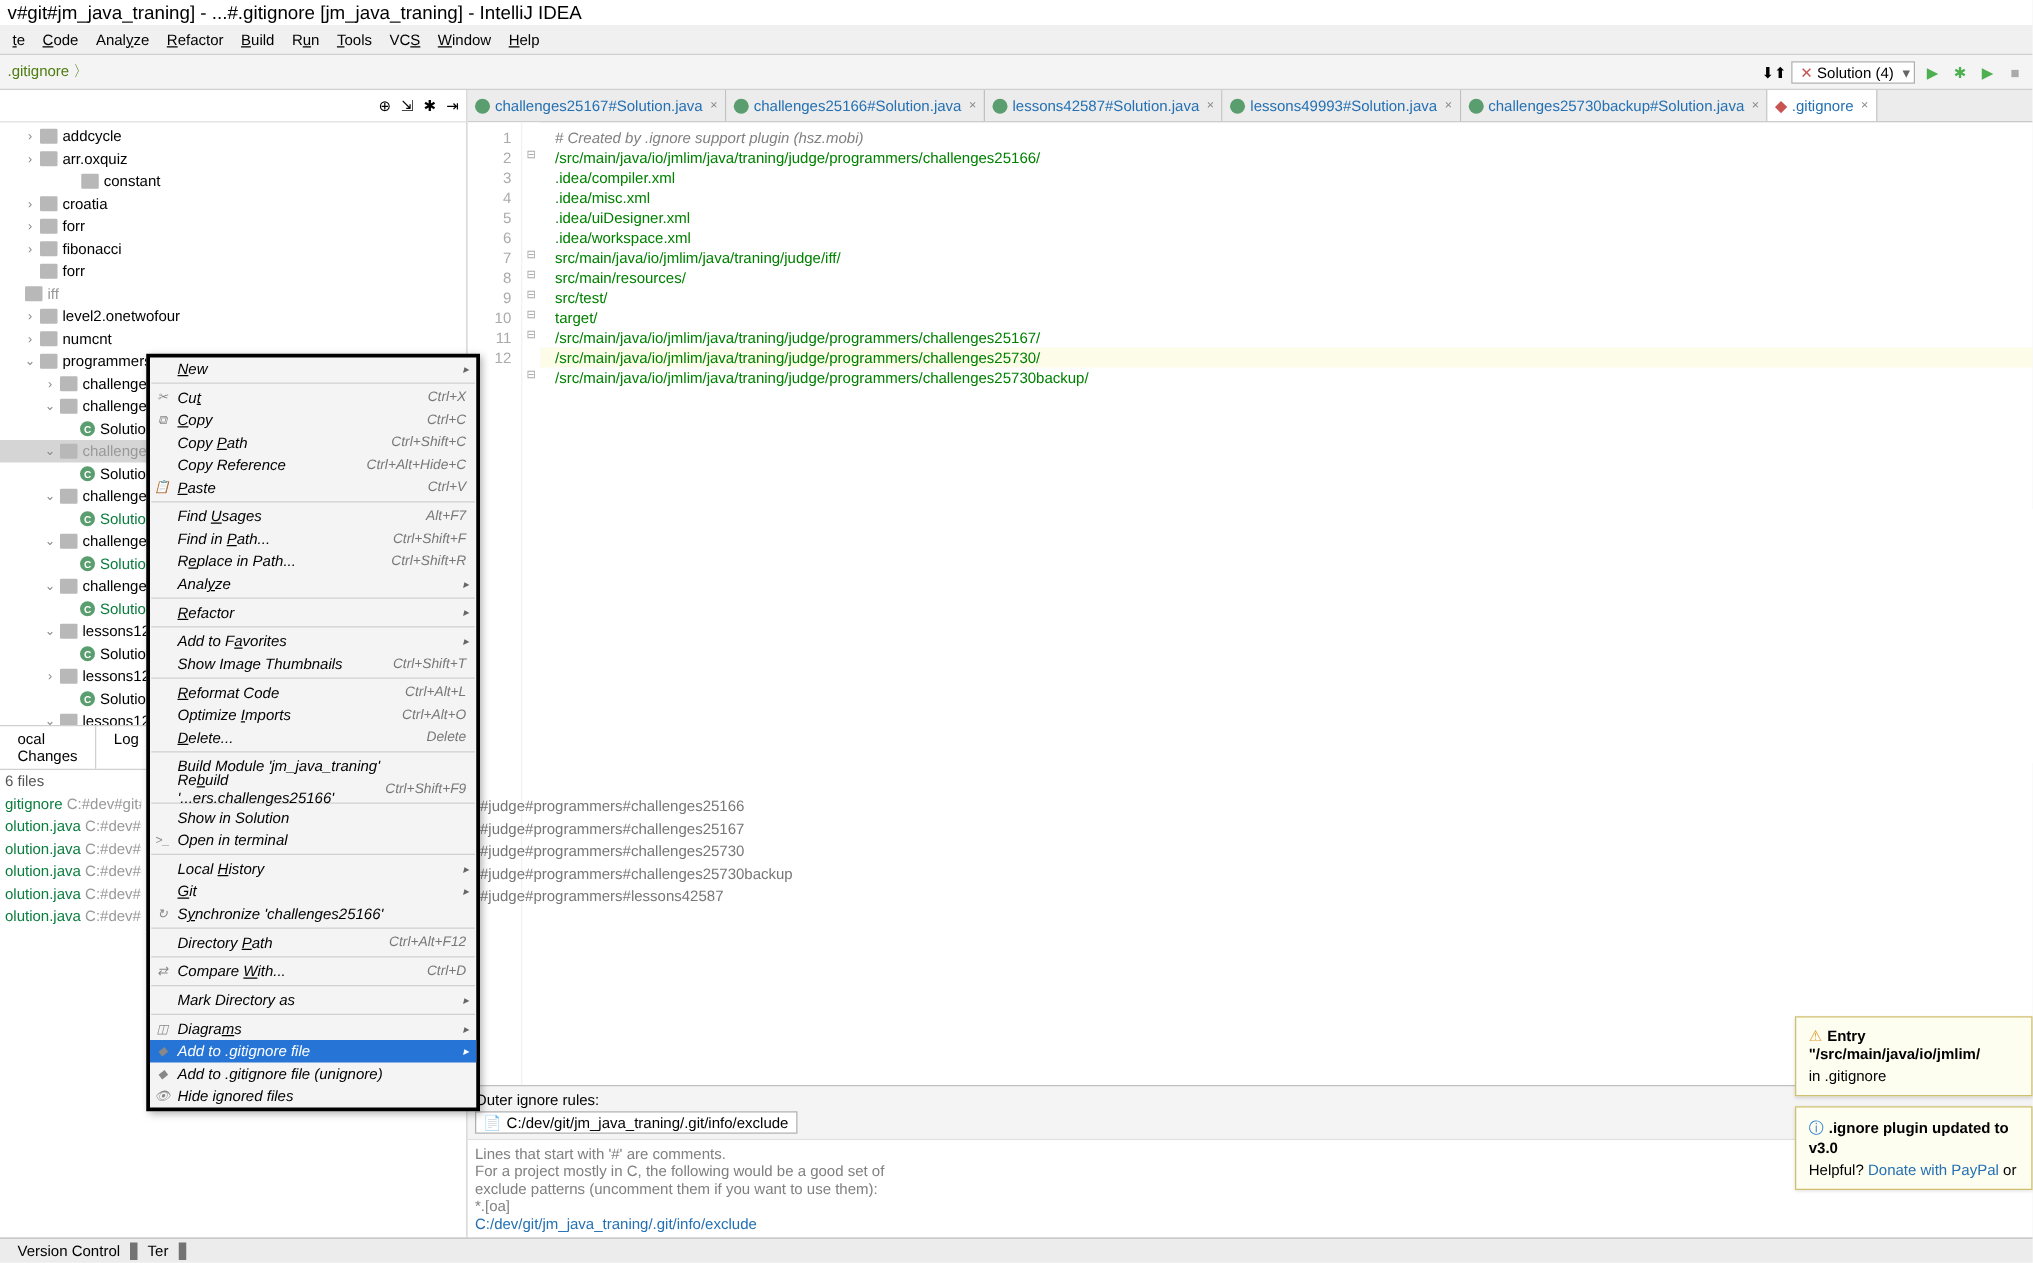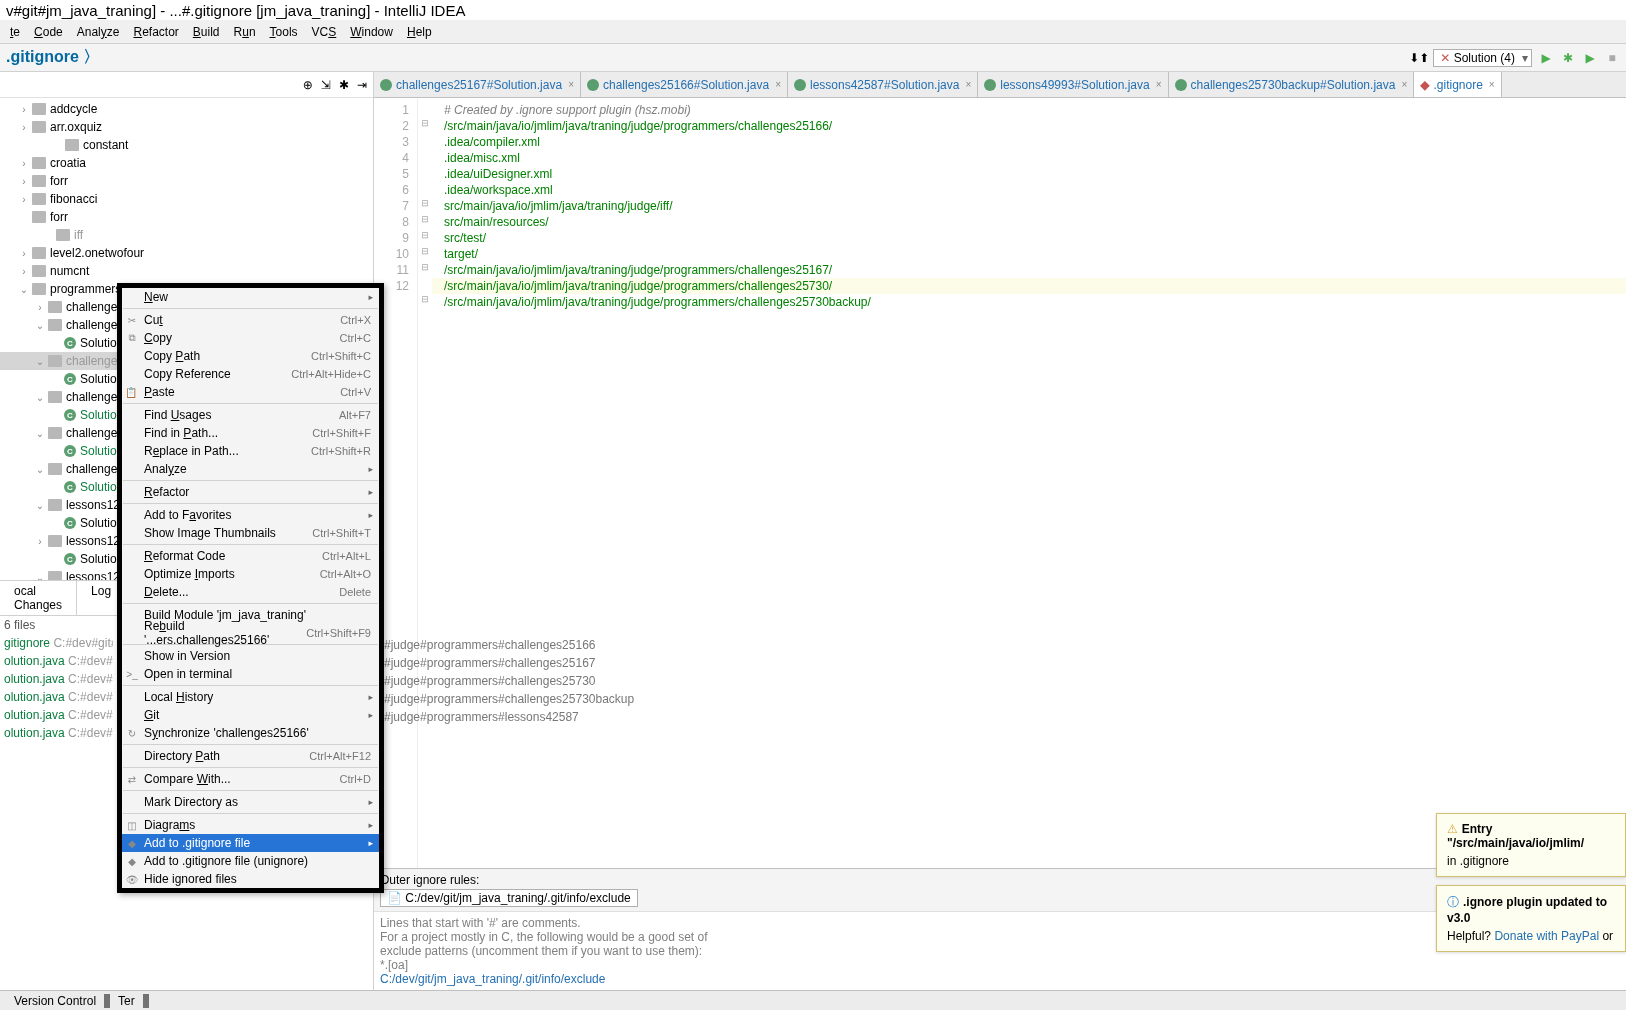--- a/index.html
+++ b/index.html
@@ -2,21 +2,21 @@
 <html><head>
 <meta charset="utf-8">
 <style>
 * { margin: 0; padding: 0; box-sizing: border-box; font-family: "Segoe UI", Tahoma, sans-serif; font-size: 12px; }
 body { background: #f0f0f0; color: #000; overflow: hidden; width: 1626px; height: 1010px; }
 .titlebar { height: 20px; padding: 2px 6px; background: #fff; color: #000; font-size: 15px; }
 .menubar { height: 24px; background: #f0f0f0; display: flex; align-items: center; padding: 0 4px; gap: 2px; border-bottom: 1px solid #d0d0d0; }
 .menubar span { padding: 2px 6px; cursor: pointer; }
 .menubar span u { text-decoration: underline; }
 .breadcrumb-bar { height: 28px; background: #f4f4f4; display: flex; align-items: center; justify-content: space-between; padding: 0 6px; border-bottom: 1px solid #d0d0d0; }
-.breadcrumb { color: #0369a1; font-size: 16px; font-weight: bold; }
+.breadcrumb { color: #4d7c0f; font-size: 12px; }
 .toolbar-right { display: flex; align-items: center; gap: 6px; }
 .toolbar-right .dropdown { border: 1px solid #b0b0b0; padding: 1px 16px 1px 6px; background: #fff; position: relative; }
 .icon-btn { width: 16px; height: 16px; display: inline-flex; align-items: center; justify-content: center; }
 .main-container { display: flex; height: calc(100% - 92px); }
 .sidebar { width: 374px; background: #fff; display: flex; flex-direction: column; border-right: 1px solid #d0d0d0; position: relative; }
 .sidebar-toolbar { height: 26px; display: flex; justify-content: flex-end; align-items: center; gap: 8px; padding: 0 6px; border-bottom: 1px solid #e0e0e0; }
 .tree { flex: 1; overflow: hidden; padding-top: 2px; }
 .tree-item { display: flex; align-items: center; height: 18px; padding-left: 6px; white-space: nowrap; }
 .tree-item.selected { background: #d5d5d5; }
 .arrow { width: 16px; color: #888; font-size: 10px; text-align: center; }
@@ -47,21 +47,21 @@
 .outer-panel { border-top: 1px solid #c0c0c0; background: #f4f4f4; padding: 4px 6px; }
 .outer-panel .file-chip { display: inline-block; border: 1px solid #b0b0b0; background: #fff; padding: 1px 6px; margin-top: 2px; }
 .exclude-text { font-family: Consolas, monospace; font-size: 12px; color: #808080; padding: 4px 6px; background: #fff; border-top: 1px solid #e0e0e0; }
 .exclude-text .link { color: #2470b3; }
 .changes-header { display: flex; border-bottom: 1px solid #d0d0d0; }
 .changes-header .ctab { padding: 3px 14px; border-right: 1px solid #d0d0d0; }
 .changes-list { padding: 2px 4px; font-size: 12px; }
 .changes-list div { height: 18px; white-space: nowrap; overflow: hidden; }
 .changes-list .fn { color: #0a7d3e; }
 .changes-list .fp { color: #999; }
-.context-menu { position: absolute; left: 117px; top: 283px; width: 267px; background: #f4f4f4; border: 5px solid #000000; box-shadow: 2px 2px 6px rgba(0,0,0,0.3); z-index: 1000; }
+.context-menu { position: absolute; left: 117px; top: 283px; width: 267px; background: #f4f4f4; border: 3px solid #000000; box-shadow: 2px 2px 6px rgba(0,0,0,0.3); z-index: 1000; font-style: italic; }
 .context-menu .mi { display: flex; justify-content: space-between; align-items: center; height: 18px; padding: 0 8px 0 22px; position: relative; }
 .context-menu .mi.selected { background: #2675d6; color: #fff; }
 .context-menu .sep { height: 1px; background: #d0d0d0; margin: 2px 1px; }
 .context-menu .sub::after { content: "▸"; position: absolute; right: 6px; font-size: 9px; color: #666; }
 .context-menu .mi.selected.sub::after { color: #fff; }
 .context-menu .sc { color: #777; font-size: 11px; }
 .context-menu .mi u { text-decoration: underline; }
 .context-menu .mi .mico { position: absolute; left: 3px; width: 14px; text-align: center; color: #888; font-size: 10px; }
 .notifications { position: absolute; right: 0; bottom: 50px; width: 190px; }
 .notif { background: #fdfdf0; border: 1px solid #d0c070; padding: 8px 10px; margin-bottom: 8px; font-size: 12px; box-shadow: 0 1px 3px rgba(0,0,0,0.15); }
@@ -139,21 +139,21 @@
         <div class="tree-item" style="padding-left: 16px;">
           <span class="arrow">›</span>
           <span class="folder-icon"></span>
           <span class="tree-label">fibonacci</span>
         </div>
         <div class="tree-item" style="padding-left: 16px;">
           <span class="arrow"></span>
           <span class="folder-icon"></span>
           <span class="tree-label">forr</span>
         </div>
-        <div class="tree-item" style="padding-left: 4px; margin-left: 36px;">
+        <div class="tree-item" style="padding-left: 4px;">
           <span class="arrow"></span>
           <span class="folder-icon"></span>
           <span class="tree-label gray">iff</span>
         </div>
         <div class="tree-item" style="padding-left: 16px;">
           <span class="arrow">›</span>
           <span class="folder-icon"></span>
           <span class="tree-label">level2.onetwofour</span>
         </div>
         <div class="tree-item" style="padding-left: 16px;">
@@ -446,21 +446,21 @@
     <div class="mi">
       <span>Build Module 'jm_java_traning'</span>
       <span></span>
     </div>
     <div class="mi">
       <span>Re<u>b</u>uild '...ers.challenges25166'</span>
       <span class="sc">Ctrl+Shift+F9</span>
     </div>
     <div class="sep"></div>
     <div class="mi">
-      <span>Show in Version</span>
+      <span>Show in Solution</span>
       <span></span>
     </div>
     <div class="mi">
       <span class="mico">&gt;_</span>
       <span>Open in terminal</span>
       <span></span>
     </div>
     <div class="sep"></div>
     <div class="mi sub">
       <span>Local <u>H</u>istory</span>

